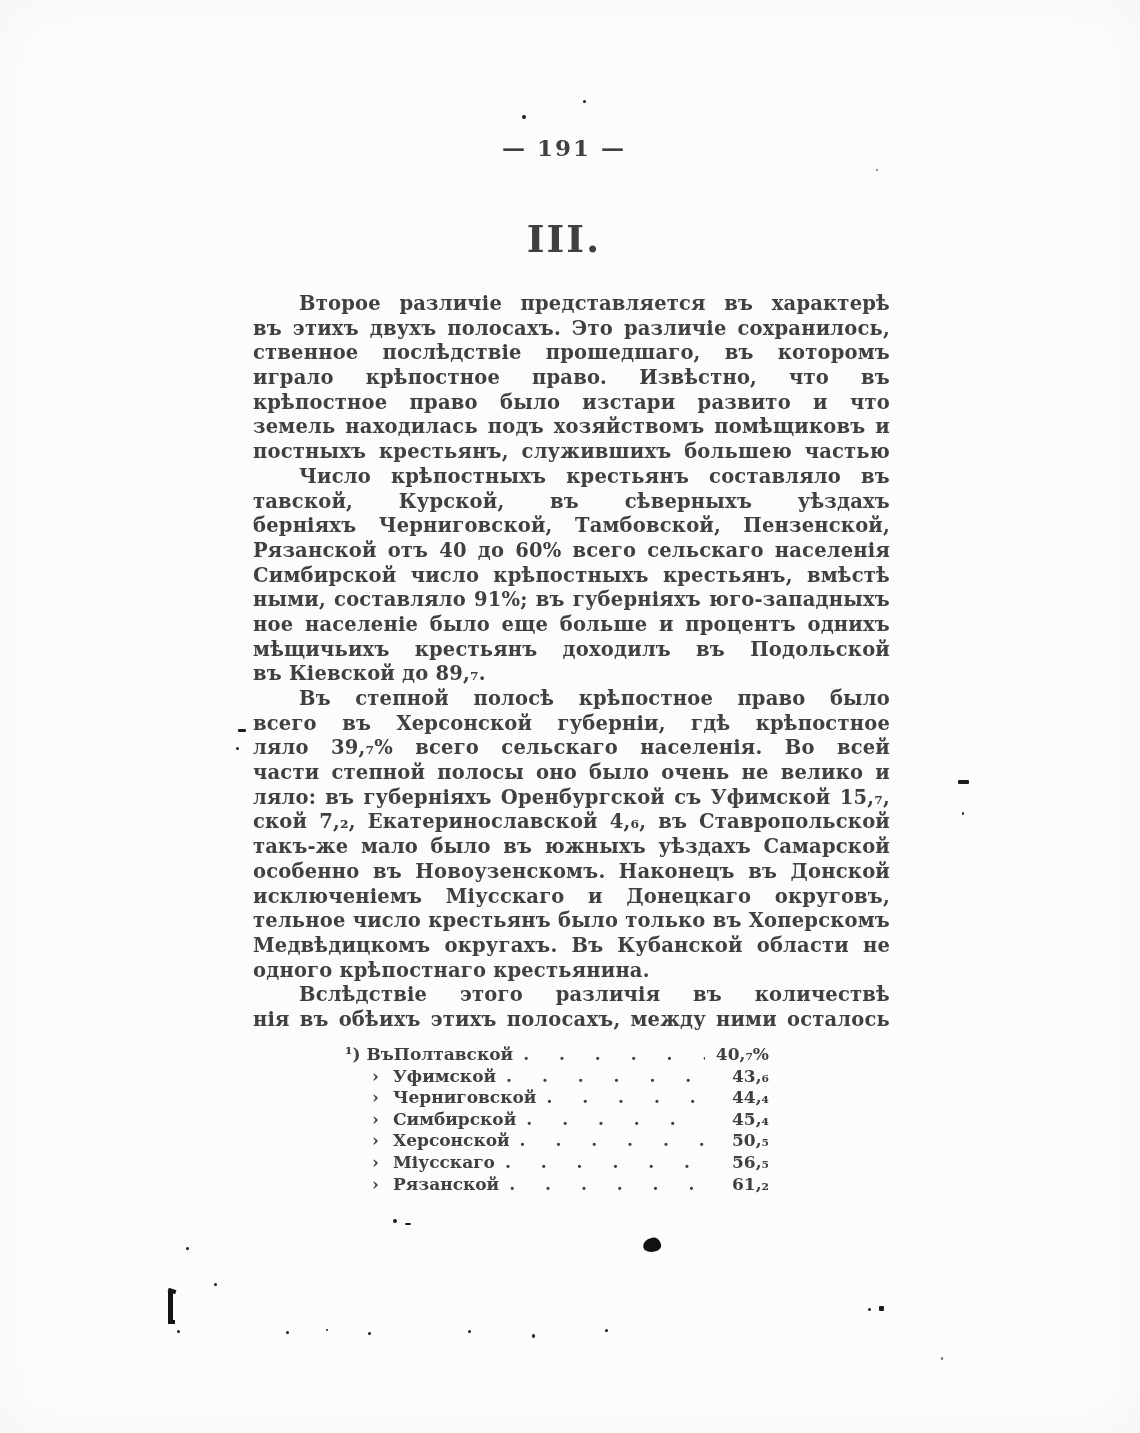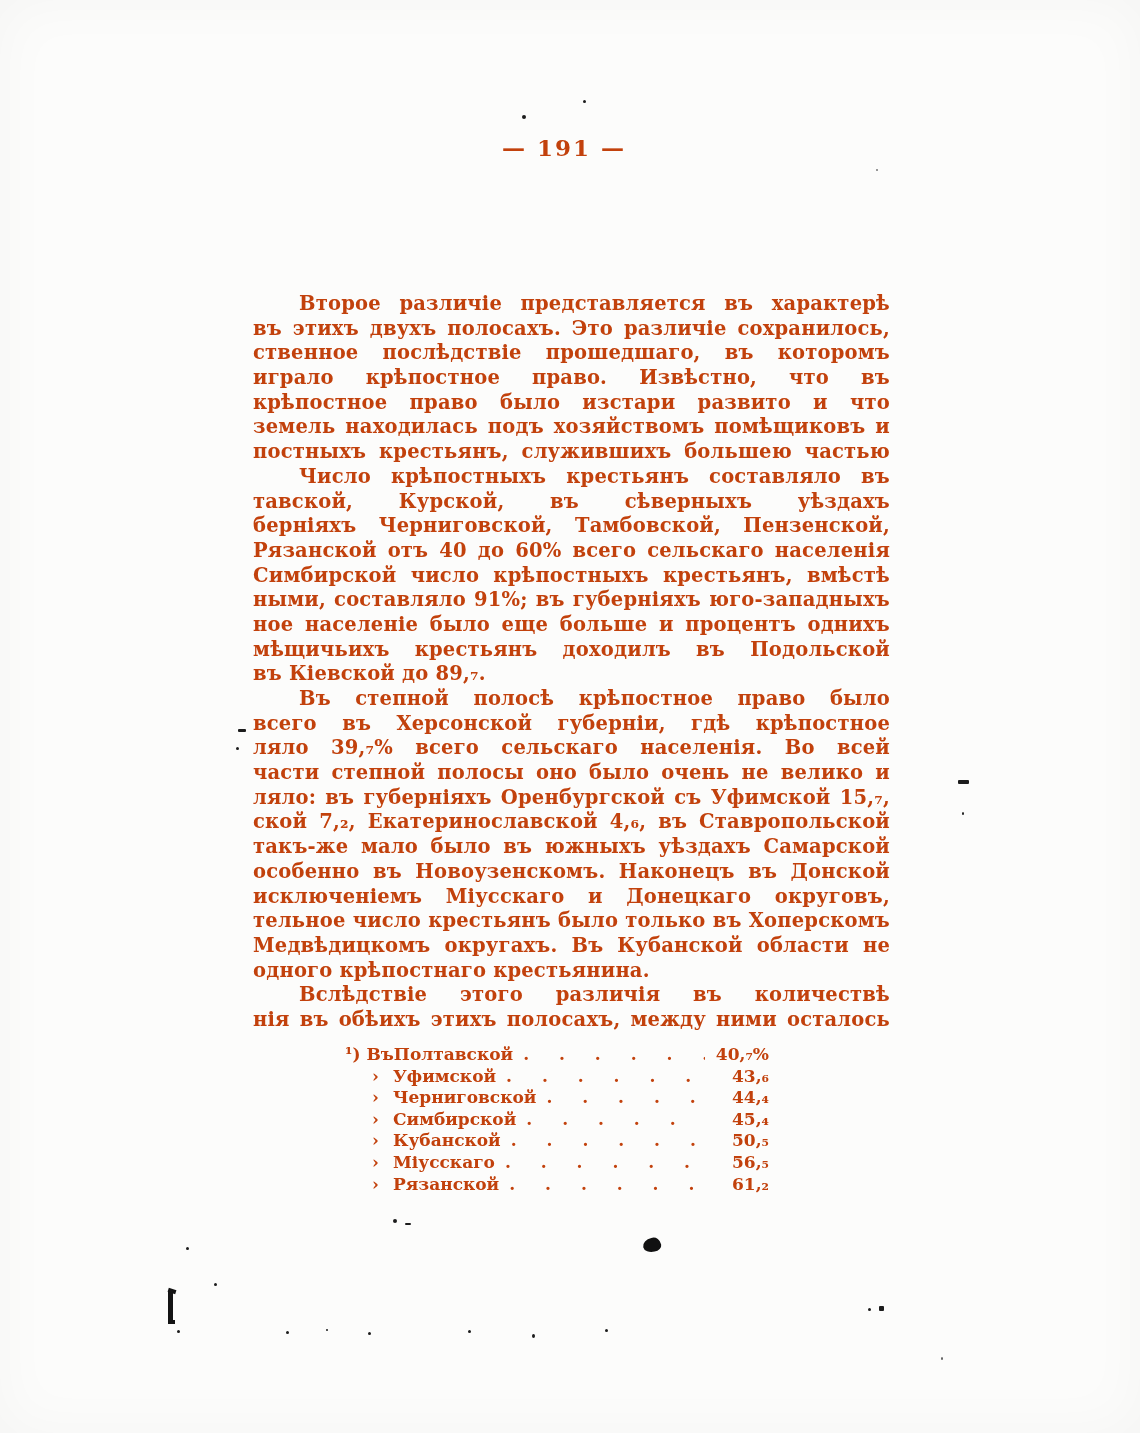--- a/index.html
+++ b/index.html
@@ -3,21 +3,21 @@
 <meta charset="utf-8">
 <style>
   html,body { margin:0; padding:0; }
   .page {
     position: relative;
     width: 1140px;
     height: 1433px;
     background: #fcfcfb;
     overflow: hidden;
     font-family: "DejaVu Serif", serif;
-    color: #c2410c;
+    color: #404040;
     box-shadow: inset 0 0 60px rgba(0,0,0,0.03);
   }
   .page-number {
     position: absolute;
     top: 134px;
     left: 0;
     width: 1128px;
     text-align: center;
     font-size: 23px;
     font-weight: 700;
@@ -105,20 +105,21 @@
     left: -5px; bottom: -2px; width: 7px; height: 4px; background: #141414;
   }
 </style>
 </head>
 <body>
 
 <div class="page">
 
   <div class="page-number">— 191 —</div>
 
+  <div class="section-heading">III.</div>
 
   <div class="body-text">
     <div>
       <div class="line indent">Второе различіе представляется въ характерѣ землевладѣнія</div>
       <div class="line">въ этихъ двухъ полосахъ. Это различіе сохранилось, какъ есте-</div>
       <div class="line">ственное послѣдствіе прошедшаго, въ которомъ главную роль</div>
       <div class="line">играло крѣпостное право. Извѣстно, что въ трехпольной полосѣ</div>
       <div class="line">крѣпостное право было изстари развито и что большая часть</div>
       <div class="line">земель находилась подъ хозяйствомъ помѣщиковъ и ихъ крѣ-</div>
       <div class="line last">постныхъ крестьянъ, служившихъ большею частью барщину.</div>
@@ -174,21 +175,21 @@
       <span class="fn-value">44,₄</span>
     </div>
     <div class="fn-row">
       <span class="fn-lead sub">›</span>
       <span class="fn-name">Симбирской</span>
       <span class="fn-dots">. . . . . . . . . . . . . . . . . . . . . . . .</span>
       <span class="fn-value">45,₄</span>
     </div>
     <div class="fn-row">
       <span class="fn-lead sub">›</span>
-      <span class="fn-name">Кубанской</span>
+      <span class="fn-name">Херсонской</span>
       <span class="fn-dots">. . . . . . . . . . . . . . . . . . . . . . . .</span>
       <span class="fn-value">50,₅</span>
     </div>
     <div class="fn-row">
       <span class="fn-lead sub">›</span>
       <span class="fn-name">Міусскаго</span>
       <span class="fn-dots">. . . . . . . . . . . . . . . . . . . . . . . .</span>
       <span class="fn-value">56,₅</span>
     </div>
     <div class="fn-row">

